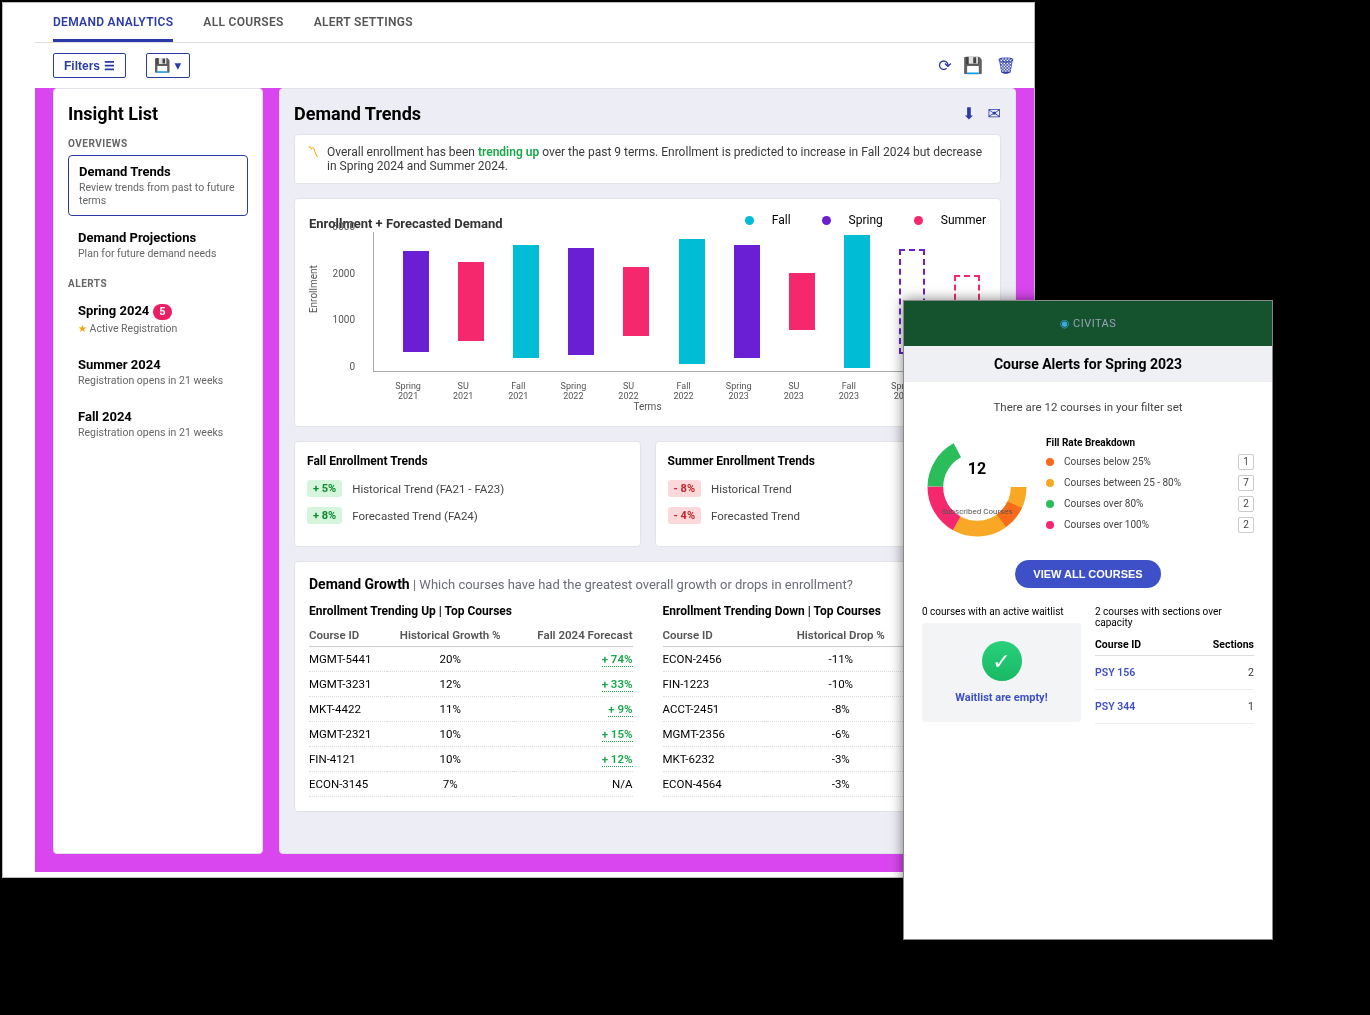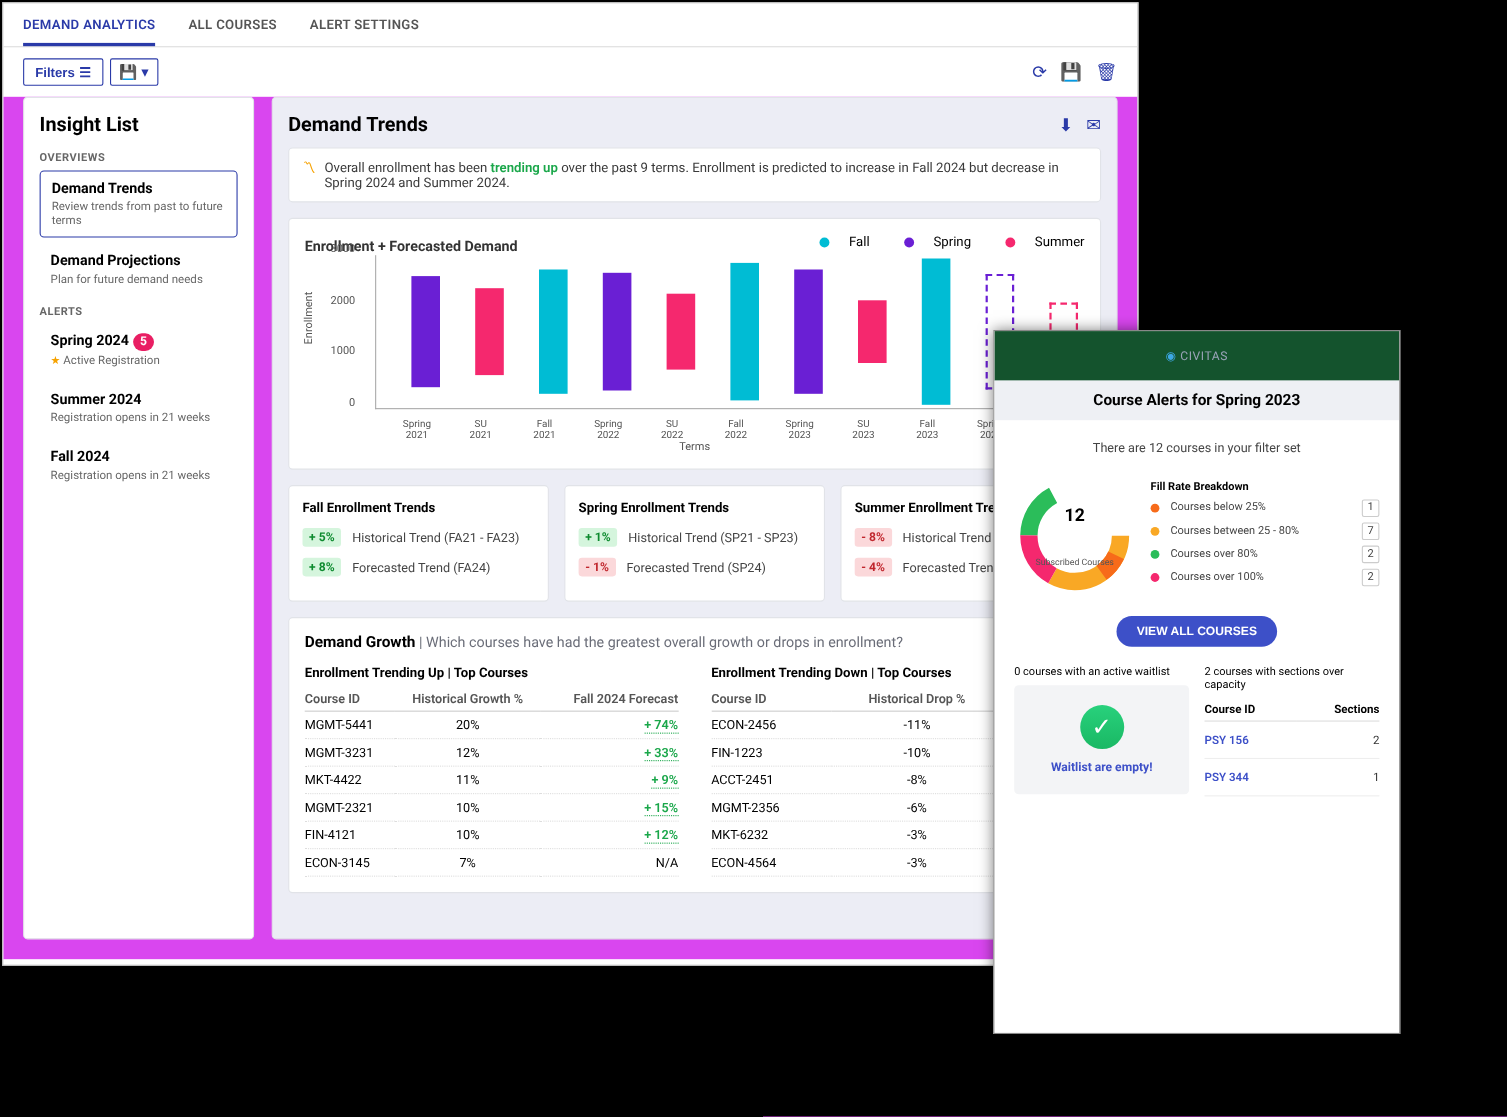--- a/index.html
+++ b/index.html
@@ -1,24 +1,24 @@
 <!DOCTYPE html>
 <html><head>
 <meta charset="utf-8">
 <style>
 * { box-sizing: border-box; margin: 0; padding: 0; }
 body { font-family: -apple-system, "Segoe UI", Roboto, Arial, sans-serif; background:#000; width:1370px; height:1015px; position:relative; overflow:hidden; }
 
 
-.app { position:absolute; left:2px; top:2px; width:1033px; height:876px; background:#fff; border:1px solid #bbb; box-shadow:2px 2px 6px rgba(0,0,0,.3); overflow:hidden; }
+.app { position:absolute; left:2px; top:2px; width:1033px; height:876px; background:#fff; border:1px solid #bbb; box-shadow:2px 2px 6px rgba(0,0,0,.3); overflow:hidden;padding-left:32px; }
 .tabs { display:flex; gap:30px; padding:12px 18px 0; border-bottom:1px solid #ddd; font-size:12px; font-weight:600; color:#555; letter-spacing:.3px; }
 .tabs .tab { padding-bottom:10px; cursor:pointer; }
 .tabs .tab.active { color:#2a3aa8; border-bottom:3px solid #2a3aa8; }
 .toolbar { display:flex; align-items:center; justify-content:space-between; padding:10px 18px; }
-.toolbar-left { display:flex; gap:6px; }
+.toolbar-left { display:flex; gap:20px; }
 .filter-btn { border:1px solid #2a3aa8; color:#2a3aa8; background:#fff; padding:4px 10px; font-size:12px; font-weight:600; display:flex; align-items:center; gap:4px; cursor:pointer; border-radius:2px; }
 .save-btn { border:1px solid #2a3aa8; background:#fff; color:#2a3aa8; padding:4px 8px; cursor:pointer; border-radius:2px; display:flex; align-items:center; gap:3px; }
 .toolbar-right { display:flex; gap:12px; font-size:16px; }
 .tb-icon { cursor:pointer; color:#2a3aa8; }
 .tb-icon.disabled { color:#bbb; }
 
 .body { display:flex; gap:16px; padding:0 18px 18px; background:#d946ef; height:calc(100% - 90px); overflow:hidden; }
 .sidebar { width:210px; background:#fff; border:1px solid #e1e3e8; border-radius:4px; padding:14px; }
 .sidebar h2 { font-size:18px; font-weight:700; margin-bottom:14px; }
 .side-head { font-size:10px; font-weight:700; letter-spacing:.5px; color:#666; margin:10px 0 6px; text-transform:uppercase; }
@@ -251,31 +251,20 @@
             <div class="trend-row">
               <span class="pill pos">+ 5%</span>
               <span>Historical Trend (FA21 - FA23)</span>
             </div>
             <div class="trend-row">
               <span class="pill pos">+ 8%</span>
               <span>Forecasted Trend (FA24)</span>
             </div>
           </div>
           <div class="trend-card">
-            <h4>Spring Enrollment Trends</h4>
-            <div class="trend-row">
-              <span class="pill pos">+ 1%</span>
-              <span>Historical Trend (SP21 - SP23)</span>
-            </div>
-            <div class="trend-row">
-              <span class="pill neg">- 1%</span>
-              <span>Forecasted Trend (SP24)</span>
-            </div>
-          </div>
-          <div class="trend-card">
             <h4>Summer Enrollment Trends</h4>
             <div class="trend-row">
               <span class="pill neg">- 8%</span>
               <span>Historical Trend</span>
             </div>
             <div class="trend-row">
               <span class="pill neg">- 4%</span>
               <span>Forecasted Trend</span>
             </div>
           </div>

